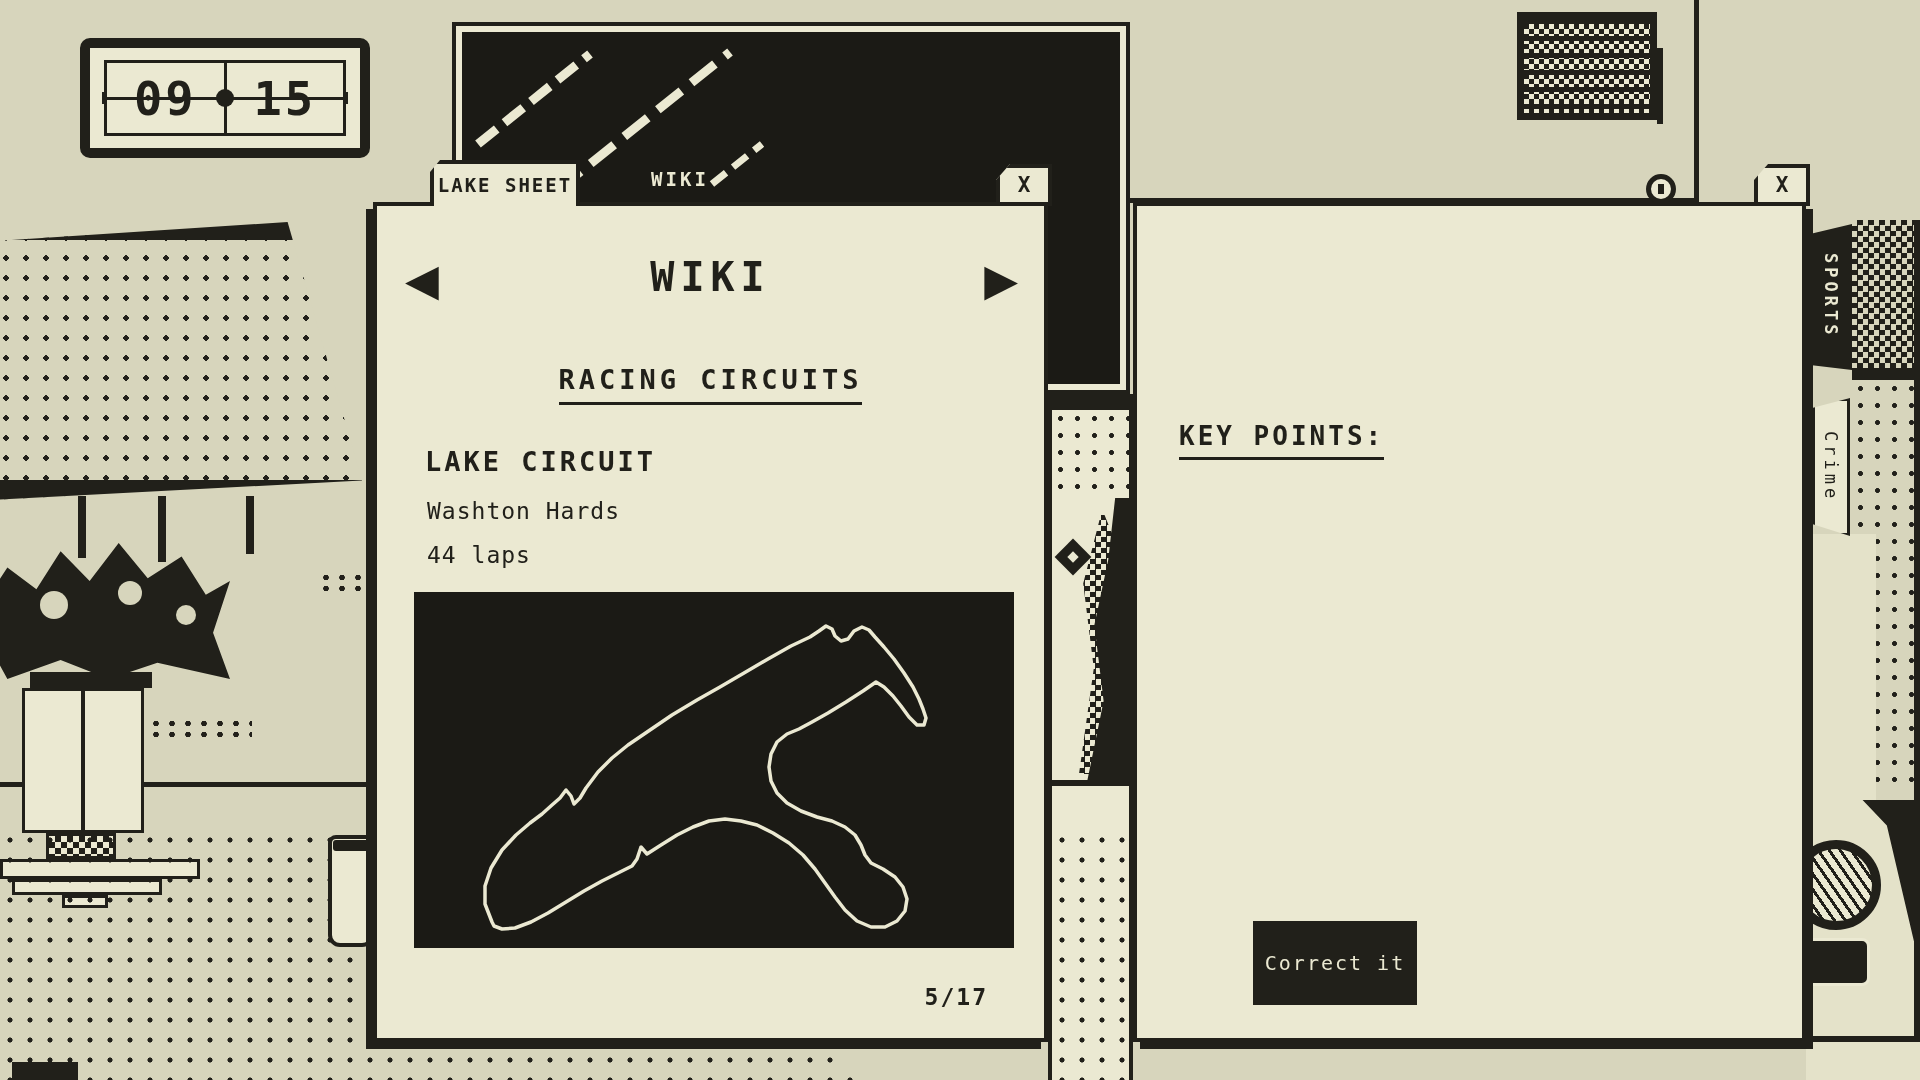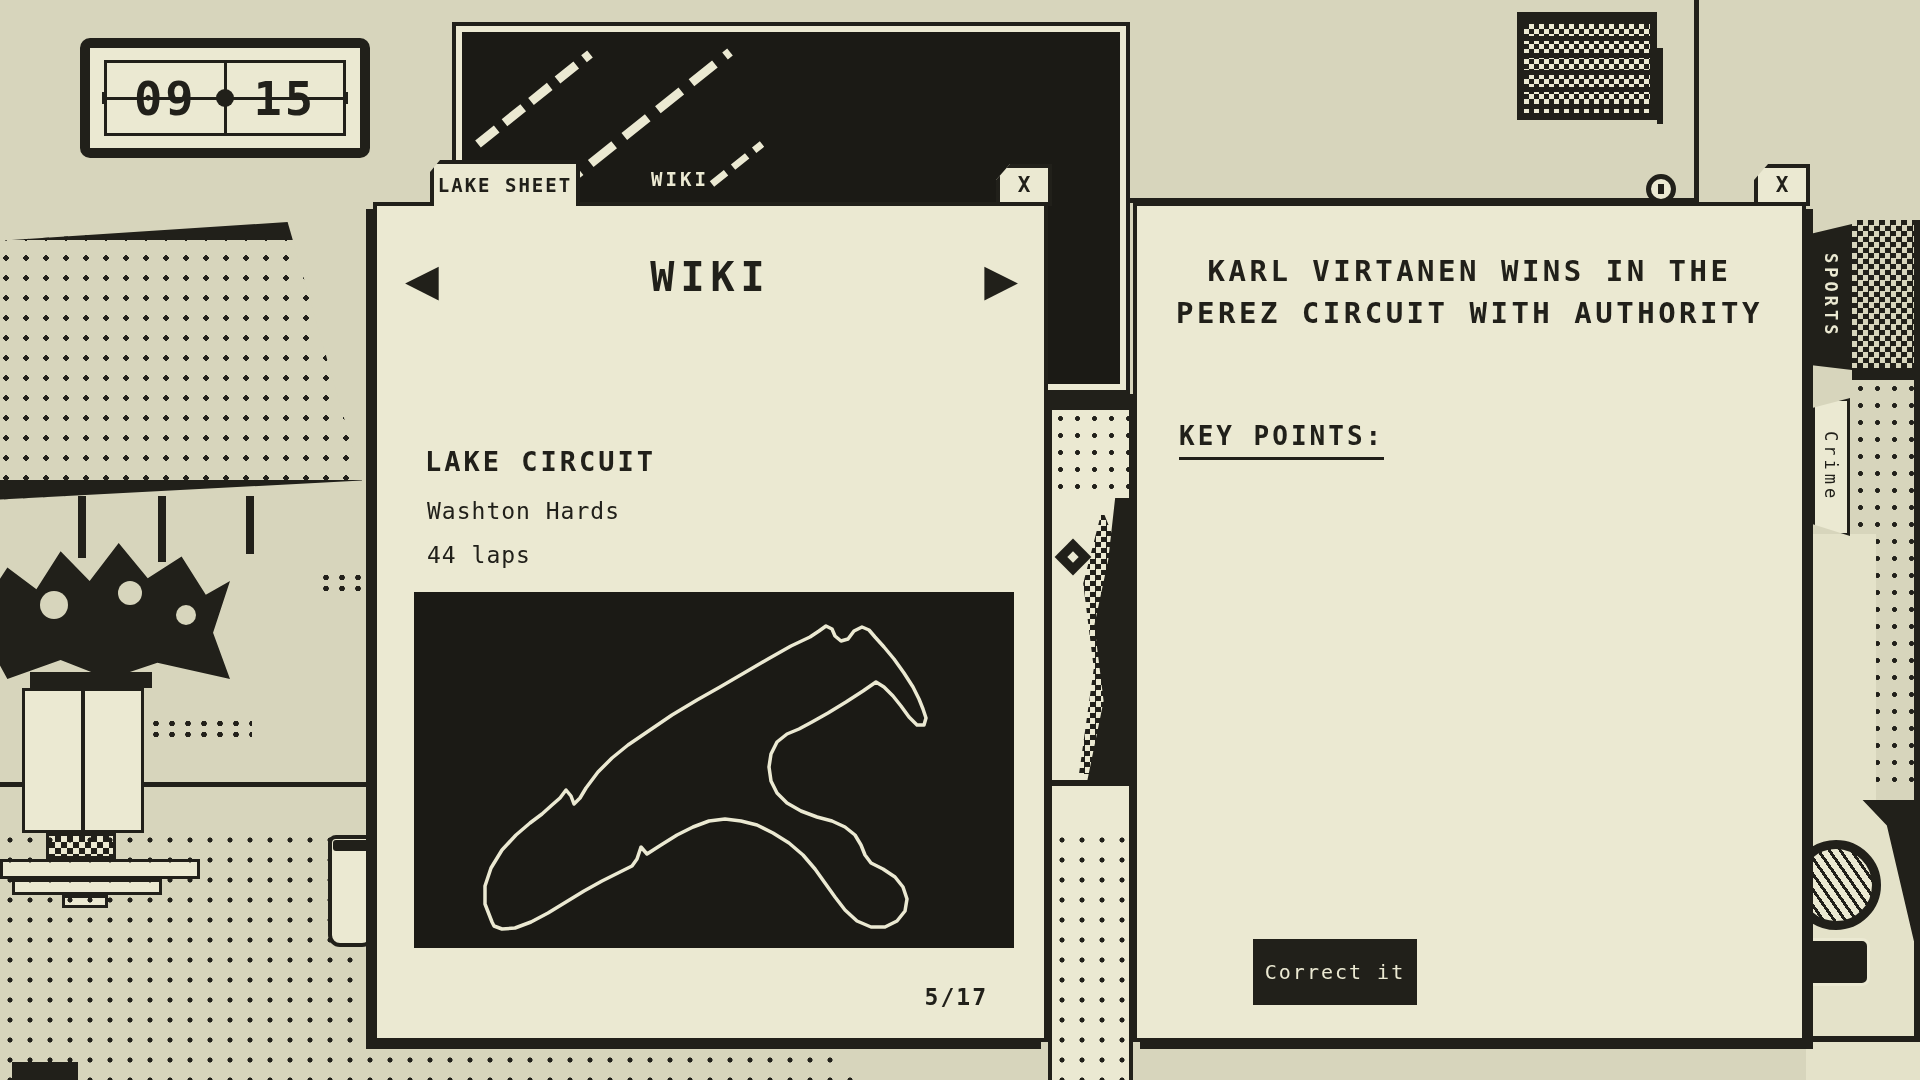--- a/index.html
+++ b/index.html
@@ -140,21 +140,21 @@
   .circuit-city{left:50px;top:292px;font-size:23px;letter-spacing:1px;}
   .circuit-laps{left:50px;top:336px;font-size:23px;letter-spacing:1px;}
   .track-map{left:37px;top:386px;width:600px;height:356px;background:var(--screen);}
   .page-indicator{right:56px;bottom:28px;font-size:23px;font-weight:bold;letter-spacing:2px;}
 
   .headline{left:0;top:44px;width:100%;padding:0 20px;text-align:center;font-size:29px;font-weight:bold;letter-spacing:3.5px;line-height:1.45;white-space:pre-line;}
   .keypoints-heading{left:42px;top:215px;}
   .keypoints-heading span{display:inline-block;font-size:26px;font-weight:bold;letter-spacing:3px;border-bottom:3px solid var(--dark);padding-bottom:6px;}
   .kp{left:44px;width:600px;font-size:23px;letter-spacing:0.5px;line-height:1.5;white-space:pre-line;}
   .kp1{top:292px;} .kp2{top:428px;} .kp3{top:542px;}
-  .action-btn{position:absolute;height:66px;background:var(--dark);color:var(--panel);border:none;
+  .action-btn{position:absolute;height:84px;background:var(--dark);color:var(--panel);border:none;
     font-family:"DejaVu Sans Mono",monospace;font-size:20px;letter-spacing:2px;cursor:pointer;}
   .btn-correct{left:116px;bottom:33px;width:164px;}
   .btn-print{left:404px;bottom:33px;width:156px;}
 </style>
 </head>
 <body>
 
 <div id="stage">
 
   <div class="abs monitor">
@@ -245,20 +245,23 @@
   </div>
 
   <div class="abs v-tab tab-sports">SPORTS</div>
   <div class="abs v-tab tab-crime">Crime</div>
 
   <div class="abs panel wiki-panel">
     <div class="abs arrow arrow-prev">◀</div>
     <div class="abs wiki-title">WIKI</div>
     <div class="abs arrow arrow-next">▶</div>
 
+    <div class="abs wiki-section">
+      <span>RACING CIRCUITS</span>
+    </div>
 
     <div class="abs circuit-name">LAKE CIRCUIT</div>
     <div class="abs circuit-city">Washton Hards</div>
     <div class="abs circuit-laps">44 laps</div>
 
     <div class="abs track-map">
       <svg width="600" height="356" viewBox="0 0 600 356">
         <path fill="none" stroke="#ebe9d2" stroke-width="3.5" stroke-linejoin="round" stroke-linecap="round" d="
           M 78 330 L 71 312 71 294 77 276 88 258 102 243 116 231 128 222
           138 213 146 206 152 198 157 204 160 212 166 206 172 196
@@ -273,22 +276,20 @@
           311 227 295 229 279 235 263 243 247 253 233 262
           227 255 223 267 218 274
           204 281 188 289 170 299 152 310 134 321 117 330 101 336 88 337 80 334 Z"></path>
       </svg>
     </div>
 
     <div class="abs page-indicator">5/17</div>
   </div>
 
   <div class="abs panel article-panel">
-    <div class="abs headline">KARL VIRTANEN WINS IN THE
-PEREZ CIRCUIT WITH AUTHORITY</div>
 
     <div class="abs keypoints-heading">
       <span>KEY POINTS:</span>
     </div>
 
 
     <button class="action-btn btn-correct">Correct it</button>
   </div>
 
 </div>

